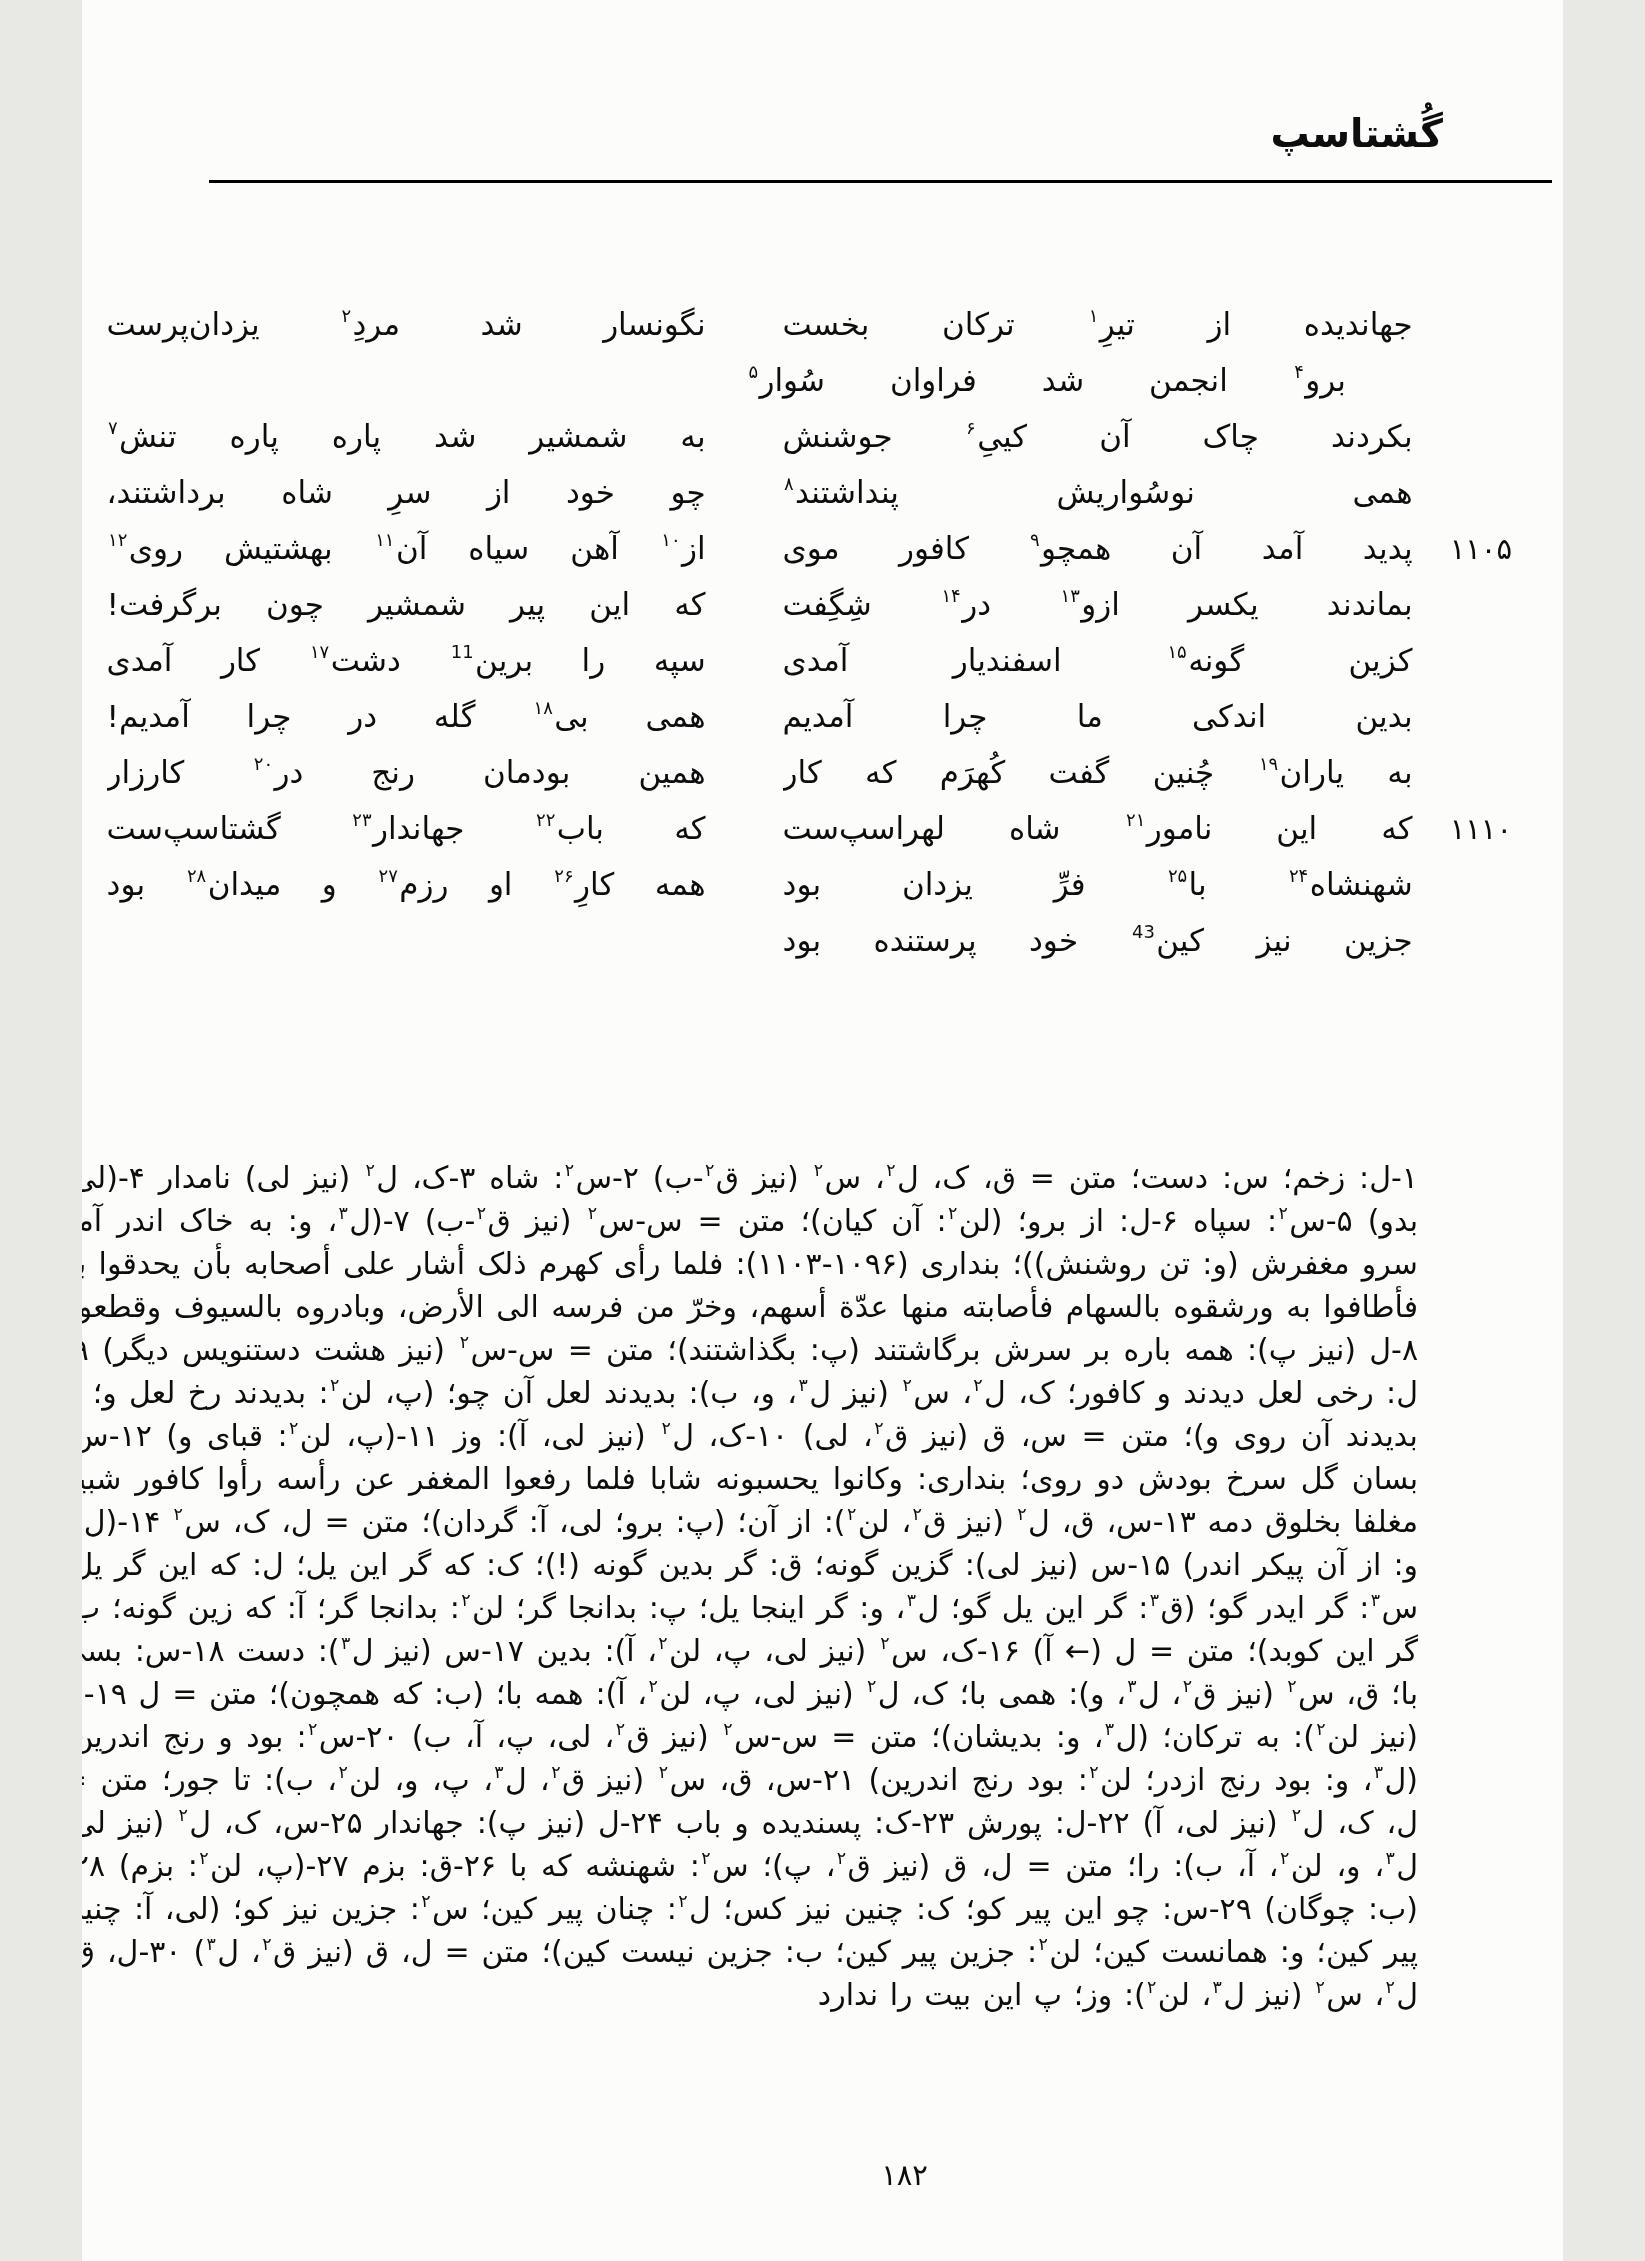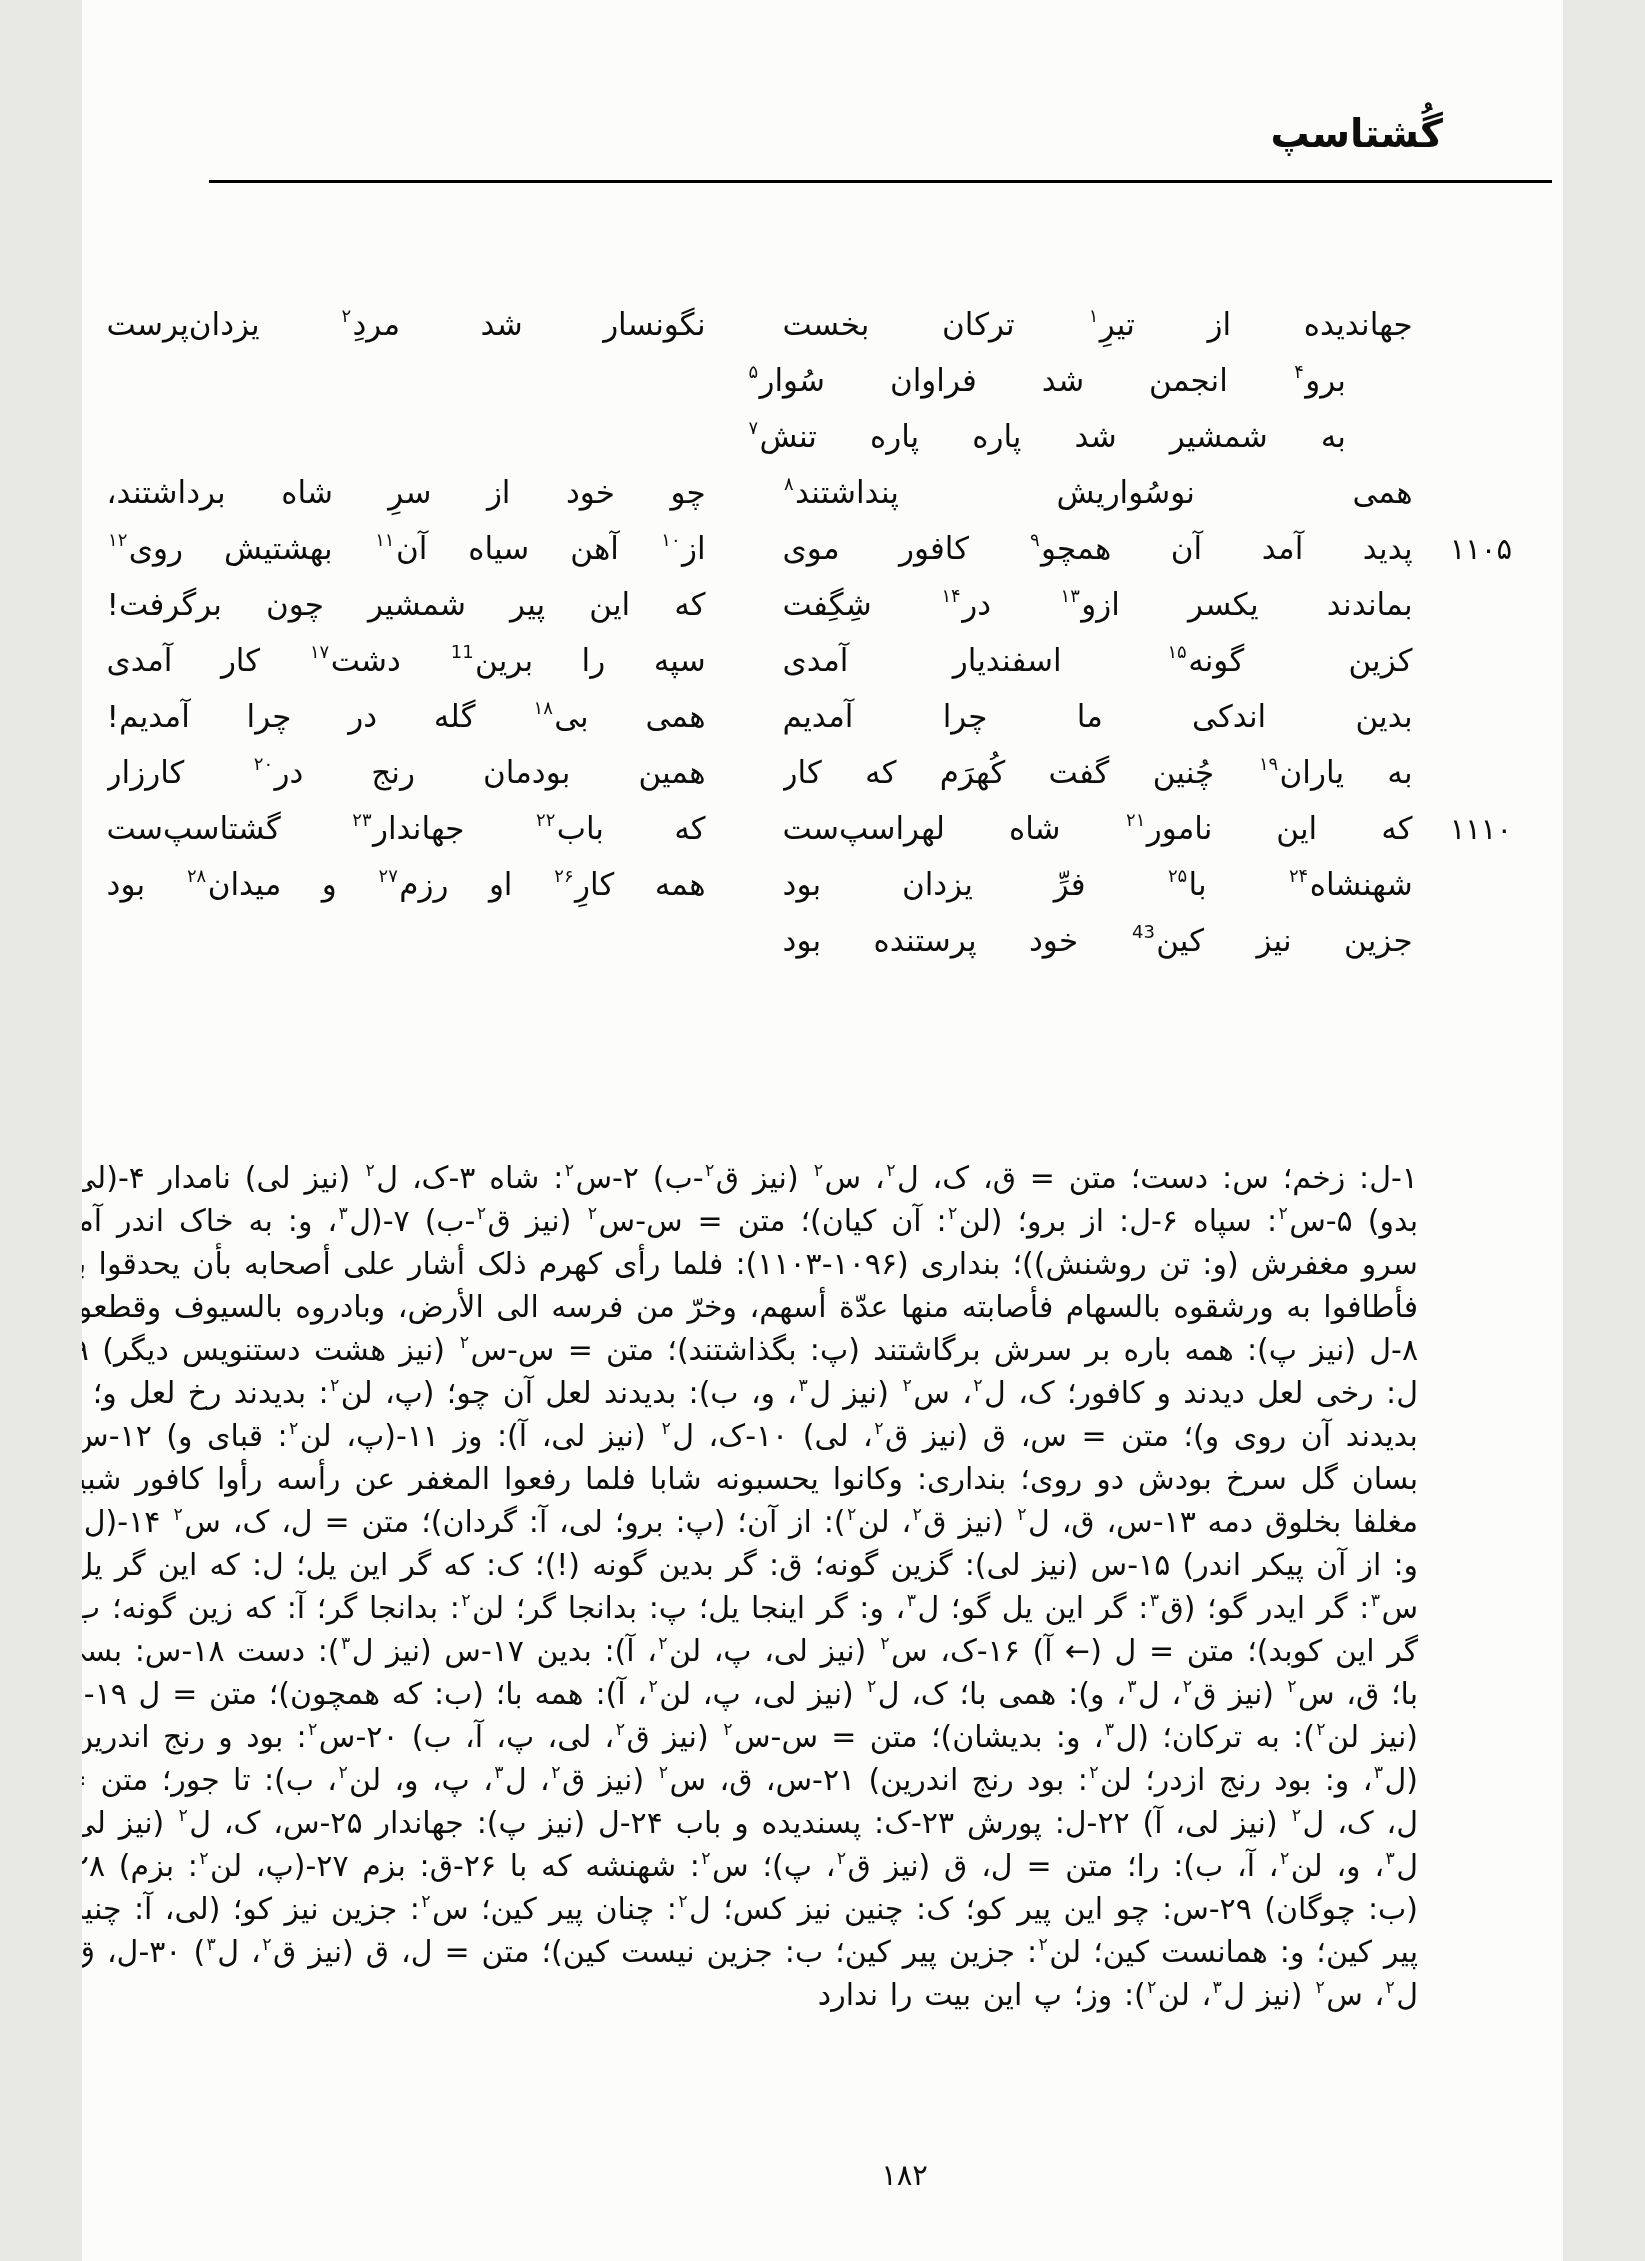--- a/index.html
+++ b/index.html
@@ -66,20 +66,21 @@
         <div class="vnum"></div>
         <div class="hemi hr">جهاندیده از تیرِ<sup class="fn">۱</sup> ترکان بخست</div>
         <div class="hemi hl">نگونسار شد مردِ<sup class="fn">۲</sup> یزدان‌پرست</div>
       </div>
       <div class="vrow">
         <div class="vnum"></div>
         <div class="hemi hl">برو<sup class="fn">۴</sup> انجمن شد فراوان سُوار<sup class="fn">۵</sup></div>
       </div>
       <div class="vrow">
         <div class="vnum"></div>
+        <div class="hemi hr">بکردند چاک آن کییِ<sup class="fn">۶</sup> جوشنش</div>
         <div class="hemi hl">به شمشیر شد پاره پاره تنش<sup class="fn">۷</sup></div>
       </div>
       <div class="vrow">
         <div class="vnum"></div>
         <div class="hemi hr">همی نوسُواریش پنداشتند<sup class="fn">۸</sup></div>
         <div class="hemi hl">چو خود از سرِ شاه برداشتند،</div>
       </div>
       <div class="vrow">
         <div class="vnum">۱۱۰۵</div>
         <div class="hemi hr">پدید آمد آن همچو<sup class="fn">۹</sup> کافور موی</div>

